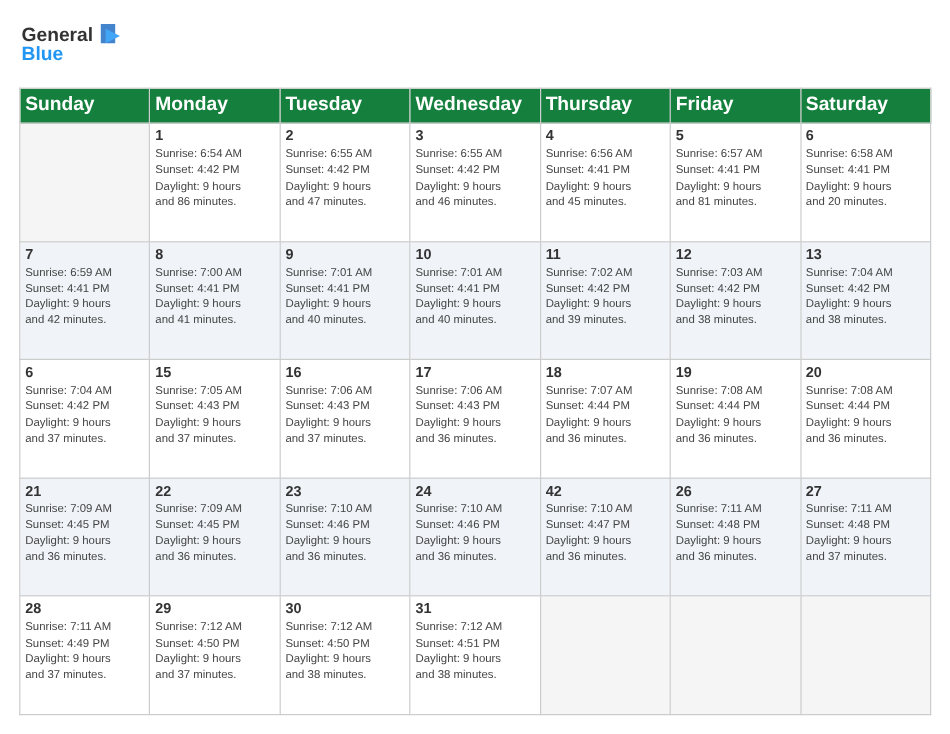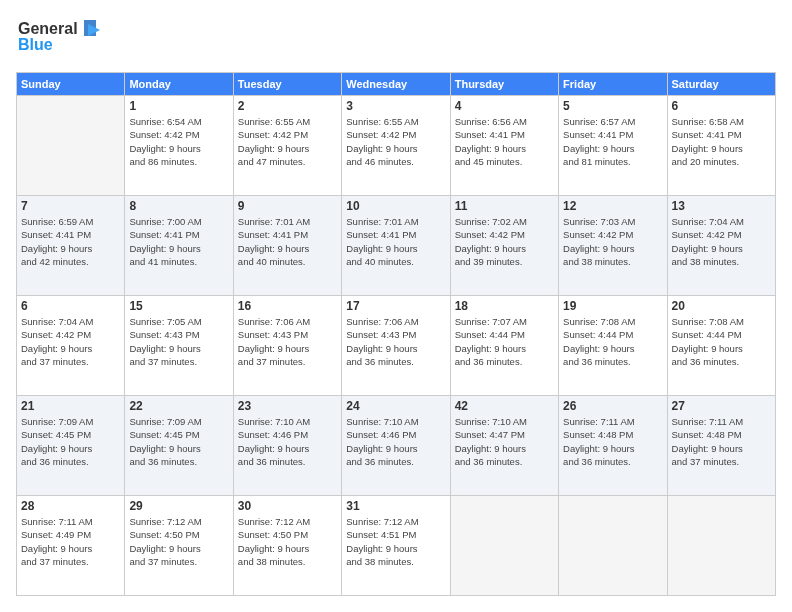--- a/index.html
+++ b/index.html
@@ -40,25 +40,25 @@
     .location {
       font-size: 14px;
       color: #555;
     }
     .calendar {
       width: 100%;
       border-collapse: collapse;
       flex: 1;
     }
     .calendar th {
-      background: #3b82f6;
+      background: #15803d;
       color: #fff;
       padding: 5px 4px;
       text-align: left;
-      font-size: 11px;
+      font-size: 16px;
       font-weight: bold;
       border: 1px solid #ccc;
     }
     .calendar td {
       border: 1px solid #ccc;
       padding: 3px 4px;
       vertical-align: top;
       width: 108px;
       height: 80px;
       background: #fff;

